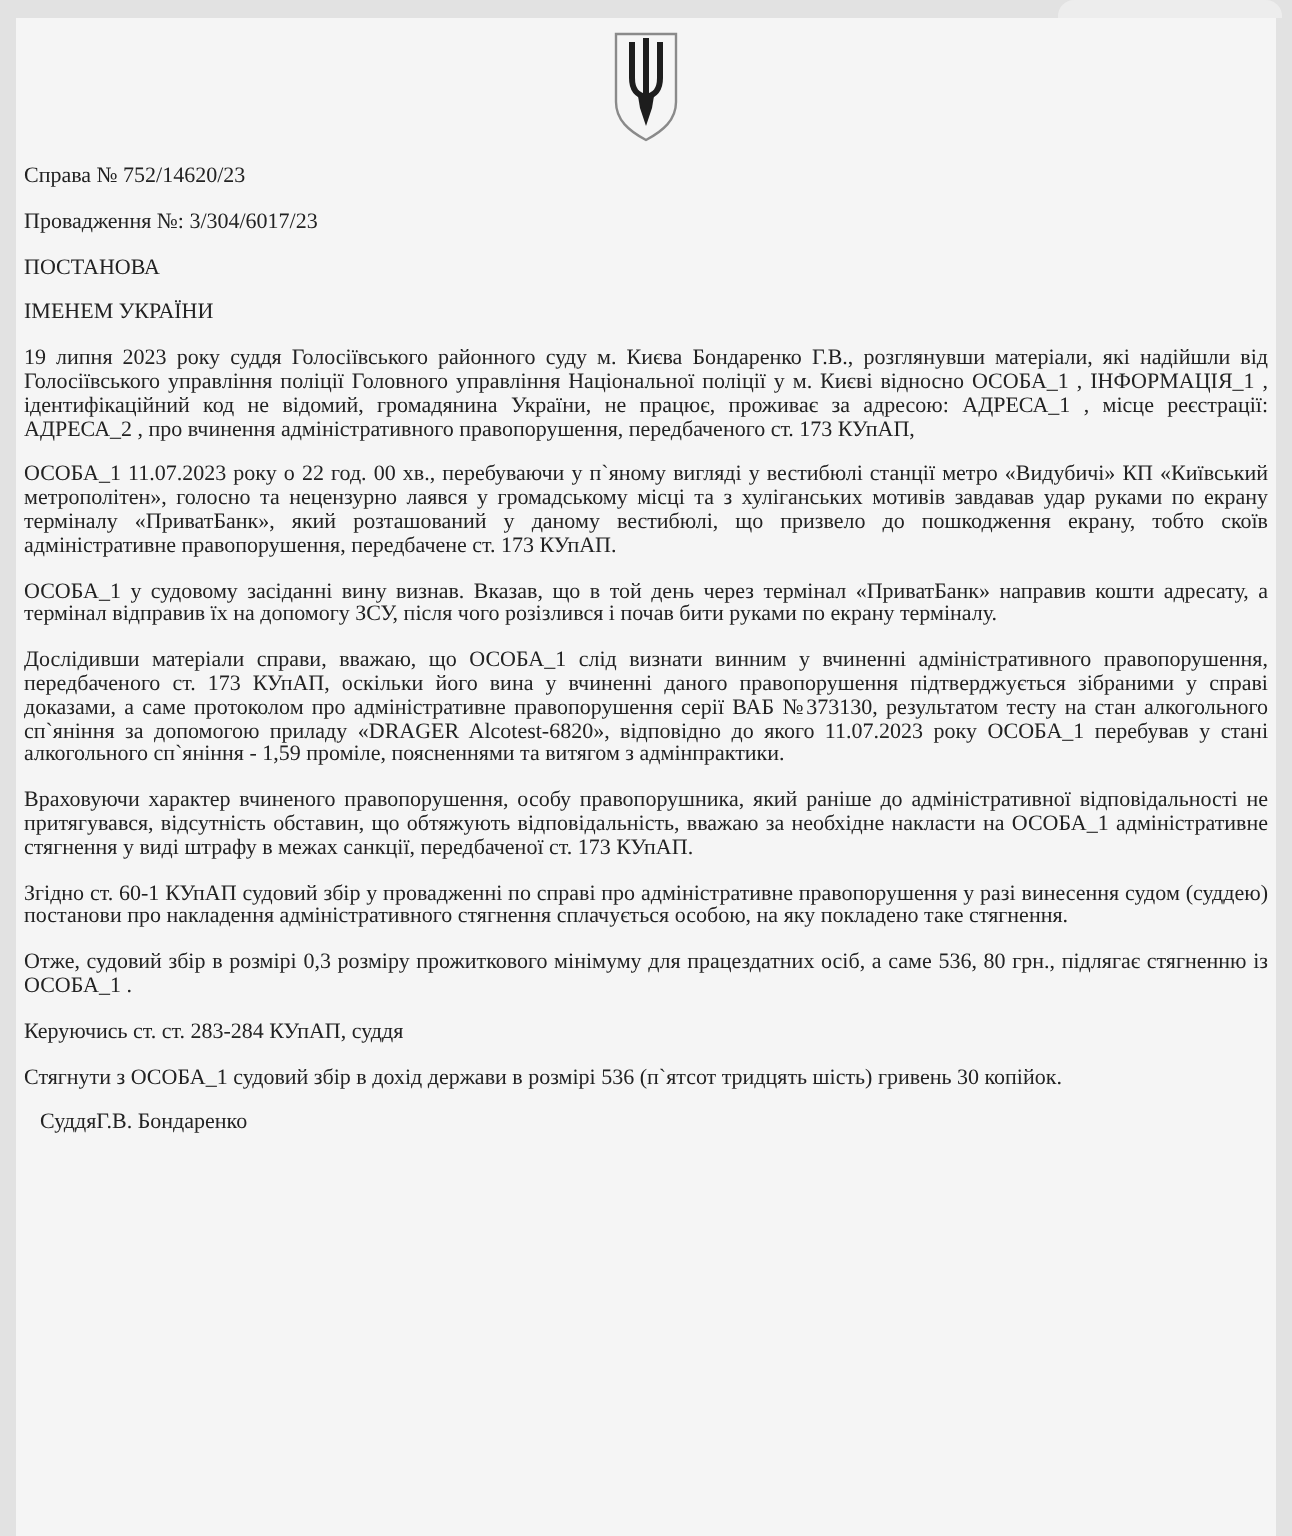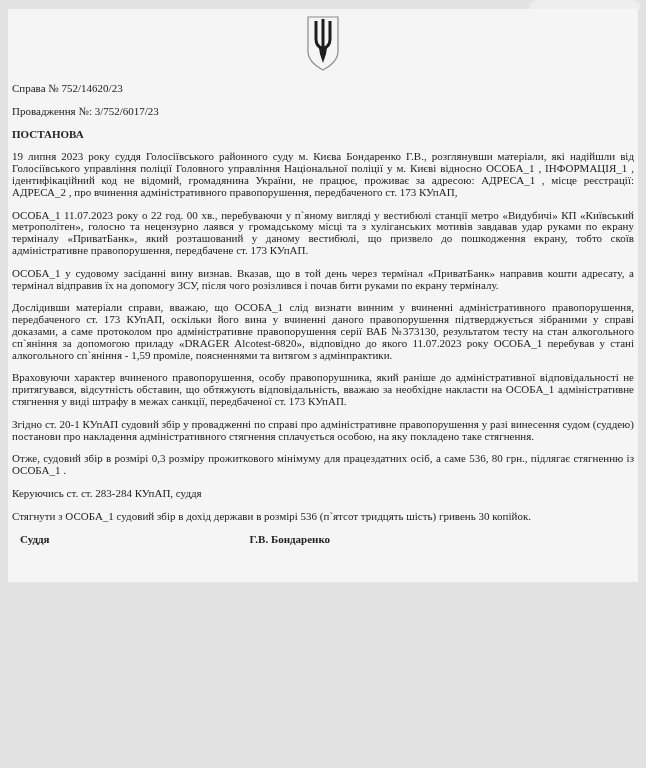--- a/index.html
+++ b/index.html
@@ -11,34 +11,34 @@
     position: relative;
   }
   .top-tab {
     position: absolute; top: 0; right: 5px;
     width: 112px; height: 9px;
     background: #ededed;
     border-radius: 8px 8px 0 0;
   }
   .doc {
     position: absolute; top: 9px; left: 8px;
-    width: 630px; height: 573px;
+    width: 630px; height: 759px;
     background: #f5f5f5;
     box-sizing: border-box;
     padding: 5px 4px 0 4px;
     font-size: 11px;
     line-height: 11.8px;
   }
   .doc p { margin: 0 0 11px 0; text-align: justify; }
   .right  { text-align: right; }
   .center { text-align: center; }
-  .bold   { font-weight: bold; }
+  .bold   { font-weight: normal; }
   .emblem { display: flex; justify-content: center; margin: 1px 0 10px 0; }
   .sig-row { display: flex; align-items: flex-start; padding-left: 8px; margin-top: 2px; }
-  .sig-name { margin-left: 200px; }
+  .sig-name { }
 </style>
 </head>
 <body>
 
 <div class="top-tab"></div>
 
 <div class="doc">
 
   <div class="emblem">
     <svg width="40" height="58" viewBox="0 0 38 58" aria-hidden="true">
@@ -47,32 +47,33 @@
         <path d="M12 8 V24 C12 30 14.5 32.5 19 33.5" stroke-width="3"></path>
         <path d="M26 8 V24 C26 30 23.5 32.5 19 33.5" stroke-width="3"></path>
         <path d="M19 6 V34" stroke-width="3"></path>
         <path d="M10.5 7 H13.5 M24.5 7 H27.5 M17.5 5 H20.5" stroke-width="2"></path>
       </g>
       <path d="M15 33 H23 L22 39 L19 48 L16 39 Z" fill="#1d1d1d"></path>
     </svg>
   </div>
 
   <p class="right">Справа № 752/14620/23</p>
-  <p class="right">Провадження №: 3/752/6017/23</p>
+  <p class="right">Провадження №: 3/304/6017/23</p>
 
   <p class="center bold">ПОСТАНОВА</p>
+  <p class="center bold">ІМЕНЕМ УКРАЇНИ</p>
 
   <p>19 липня 2023 року суддя Голосіївського районного суду м. Києва Бондаренко Г.В., розглянувши матеріали, які надійшли від Голосіївського управління поліції Головного управління Національної поліції у м. Києві відносно ОСОБА_1 , ІНФОРМАЦІЯ_1 , ідентифікаційний код не відомий, громадянина України, не працює, проживає за адресою: АДРЕСА_1 , місце реєстрації: АДРЕСА_2 , про вчинення адміністративного правопорушення, передбаченого ст. 173 КУпАП,</p>
 
 
   <p>ОСОБА_1 11.07.2023 року о 22 год. 00 хв., перебуваючи у п`яному вигляді у вестибюлі станції метро «Видубичі» КП «Київський метрополітен», голосно та нецензурно лаявся у громадському місці та з хуліганських мотивів завдавав удар руками по екрану терміналу «ПриватБанк», який розташований у даному вестибюлі, що призвело до пошкодження екрану, тобто скоїв адміністративне правопорушення, передбачене ст. 173 КУпАП.</p>
   <p>ОСОБА_1 у судовому засіданні вину визнав. Вказав, що в той день через термінал «ПриватБанк» направив кошти адресату, а термінал відправив їх на допомогу ЗСУ, після чого розізлився і почав бити руками по екрану терміналу.</p>
   <p>Дослідивши матеріали справи, вважаю, що ОСОБА_1  слід визнати винним у вчиненні адміністративного правопорушення, передбаченого ст. 173 КУпАП, оскільки його вина у вчиненні даного правопорушення підтверджується зібраними у справі доказами, а саме протоколом про адміністративне правопорушення серії ВАБ №373130, результатом тесту на стан алкогольного сп`яніння за допомогою приладу «DRAGER Alcotest-6820», відповідно до якого 11.07.2023 року ОСОБА_1 перебував у стані алкогольного сп`яніння - 1,59 проміле, поясненнями та витягом з адмінпрактики.</p>
   <p>Враховуючи характер вчиненого правопорушення, особу правопорушника, який раніше до адміністративної відповідальності не притягувався, відсутність обставин, що обтяжують відповідальність, вважаю за необхідне накласти на ОСОБА_1 адміністративне стягнення у виді штрафу в межах санкції, передбаченої ст. 173 КУпАП.</p>
-  <p>Згідно ст. 20-1 КУпАП судовий збір у провадженні по справі про адміністративне правопорушення у разі винесення судом (суддею) постанови про накладення адміністративного стягнення сплачується особою, на яку покладено таке стягнення.</p>
+  <p>Згідно ст. 60-1 КУпАП судовий збір у провадженні по справі про адміністративне правопорушення у разі винесення судом (суддею) постанови про накладення адміністративного стягнення сплачується особою, на яку покладено таке стягнення.</p>
   <p>Отже, судовий збір в розмірі 0,3 розміру прожиткового мінімуму для працездатних осіб, а саме 536, 80 грн., підлягає стягненню із ОСОБА_1 .</p>
   <p>Керуючись ст. ст. 283-284 КУпАП, суддя</p>
 
 
   <p>Стягнути з ОСОБА_1 судовий збір в дохід держави в розмірі 536 (п`ятсот тридцять шість) гривень 30 копійок.</p>
 
   <div class="sig-row">
     <span class="bold">Суддя</span>
     <span class="bold sig-name">Г.В. Бондаренко</span>
   </div>

